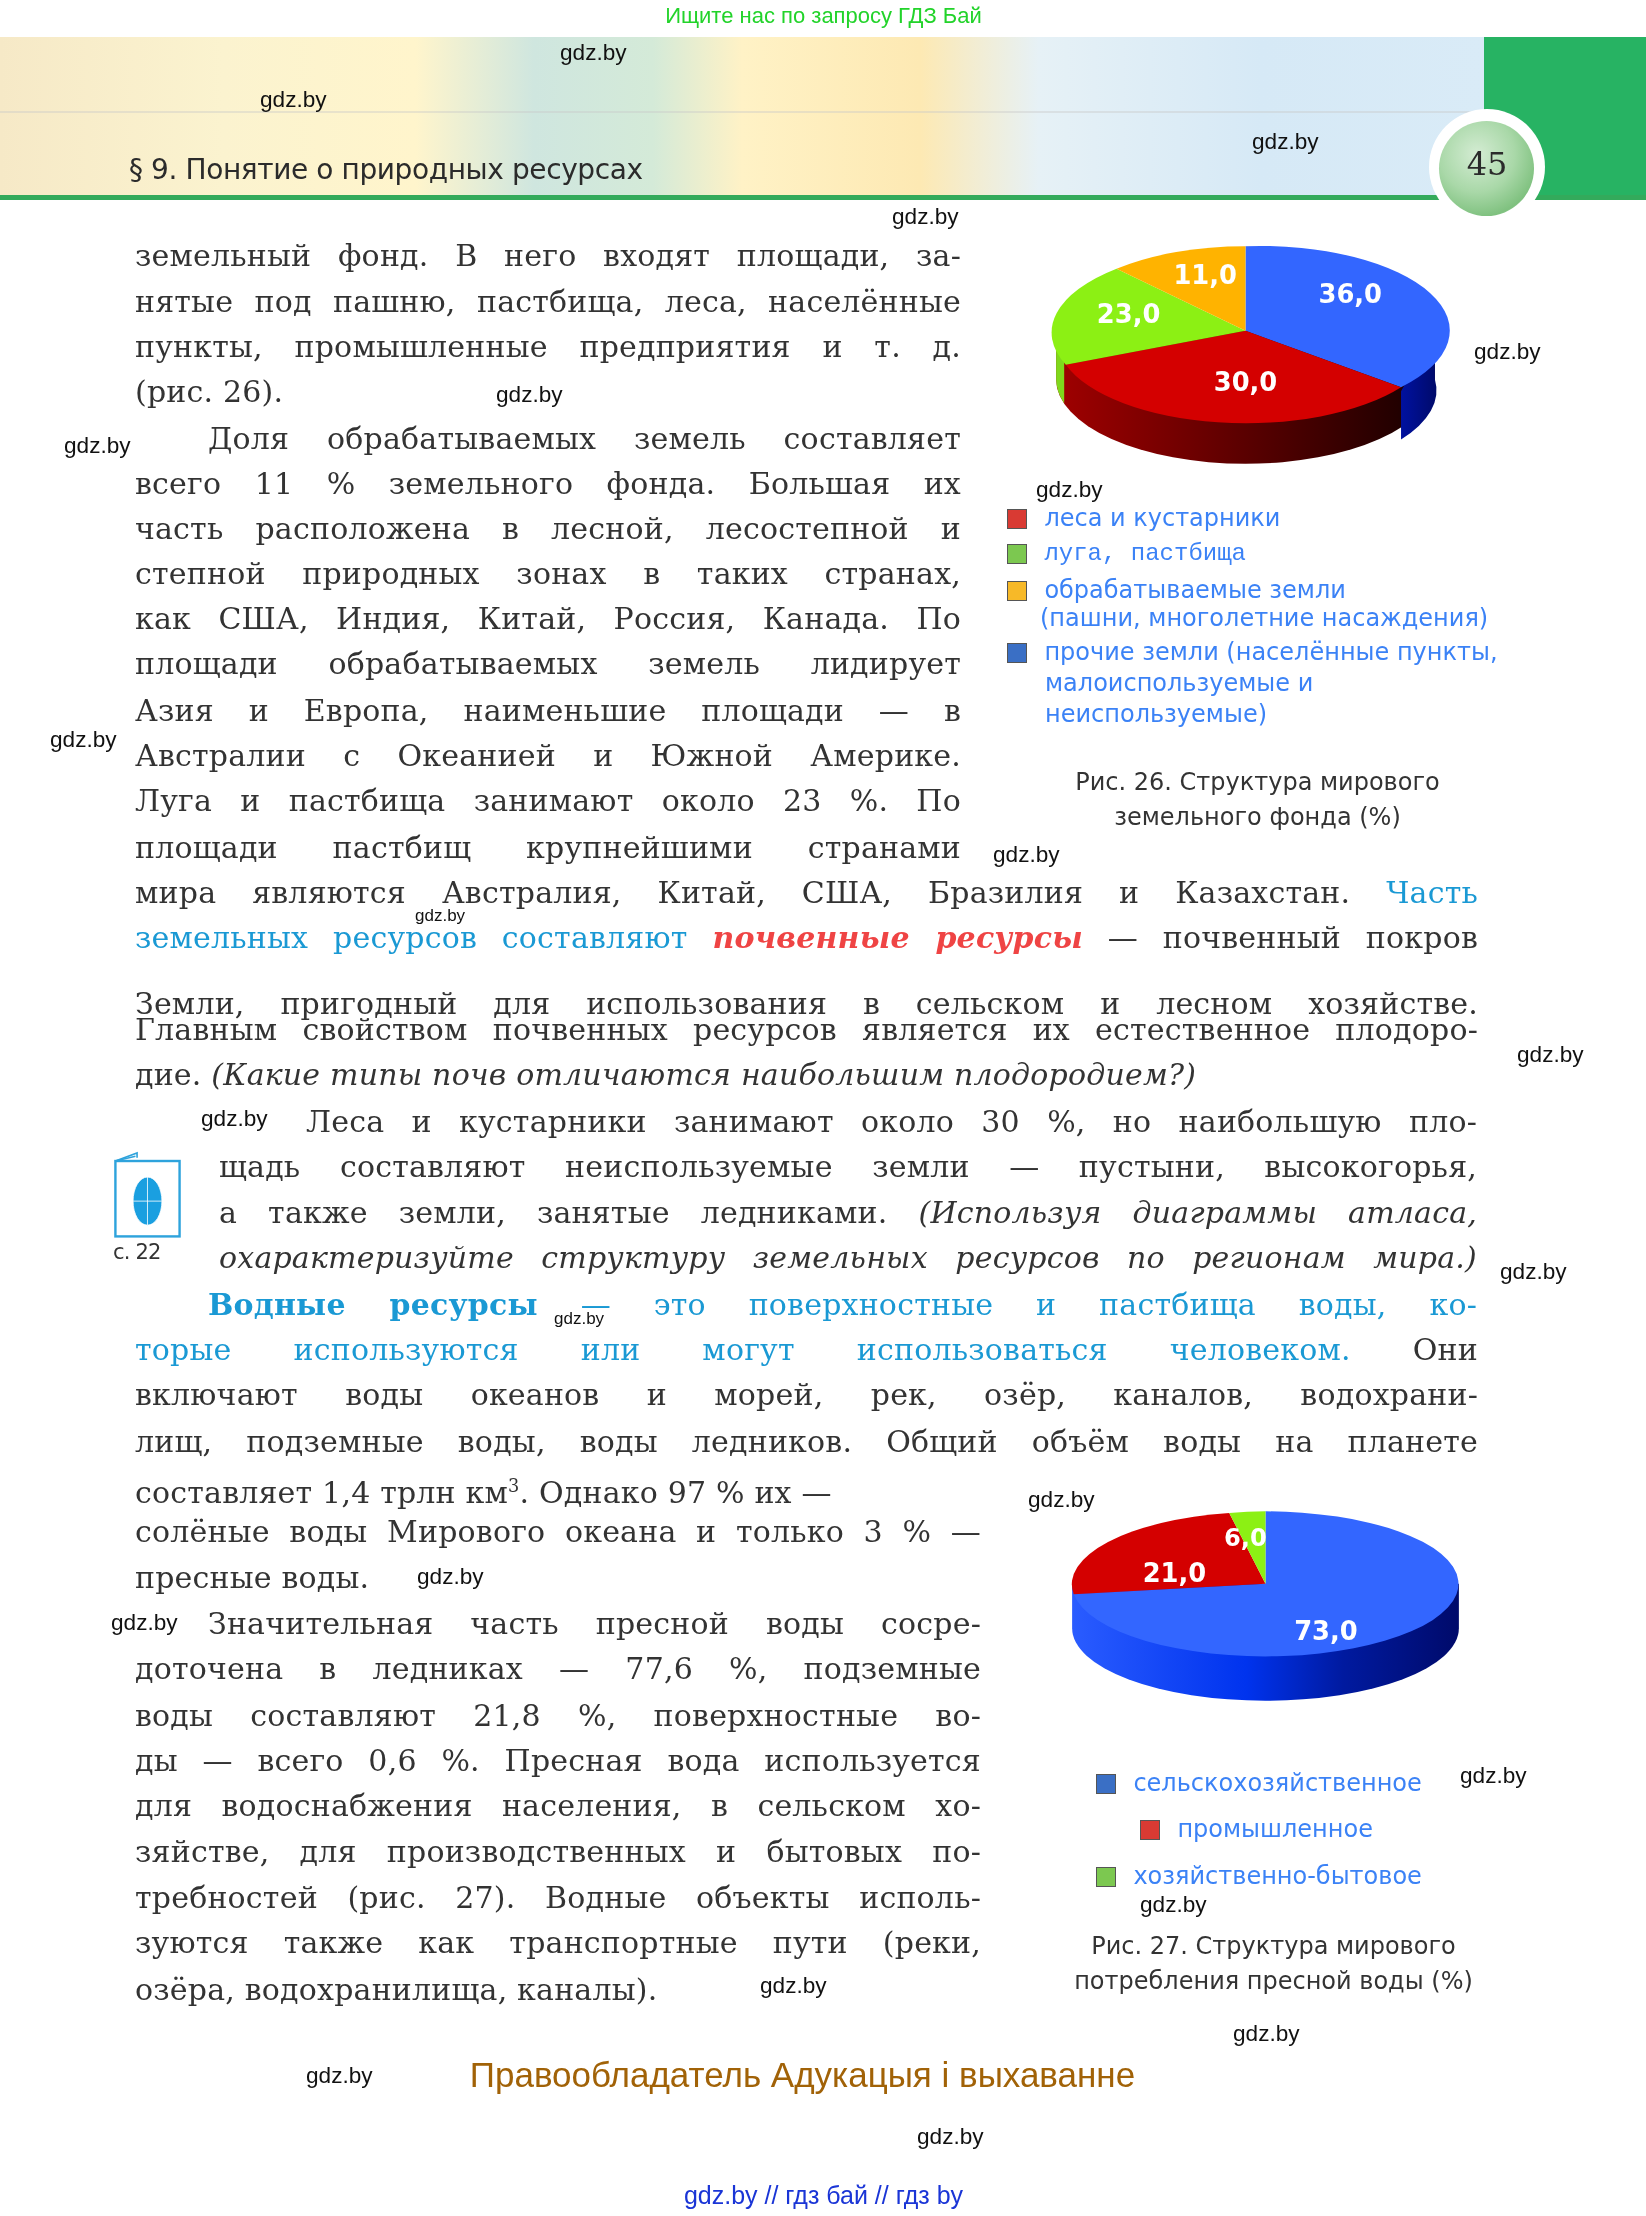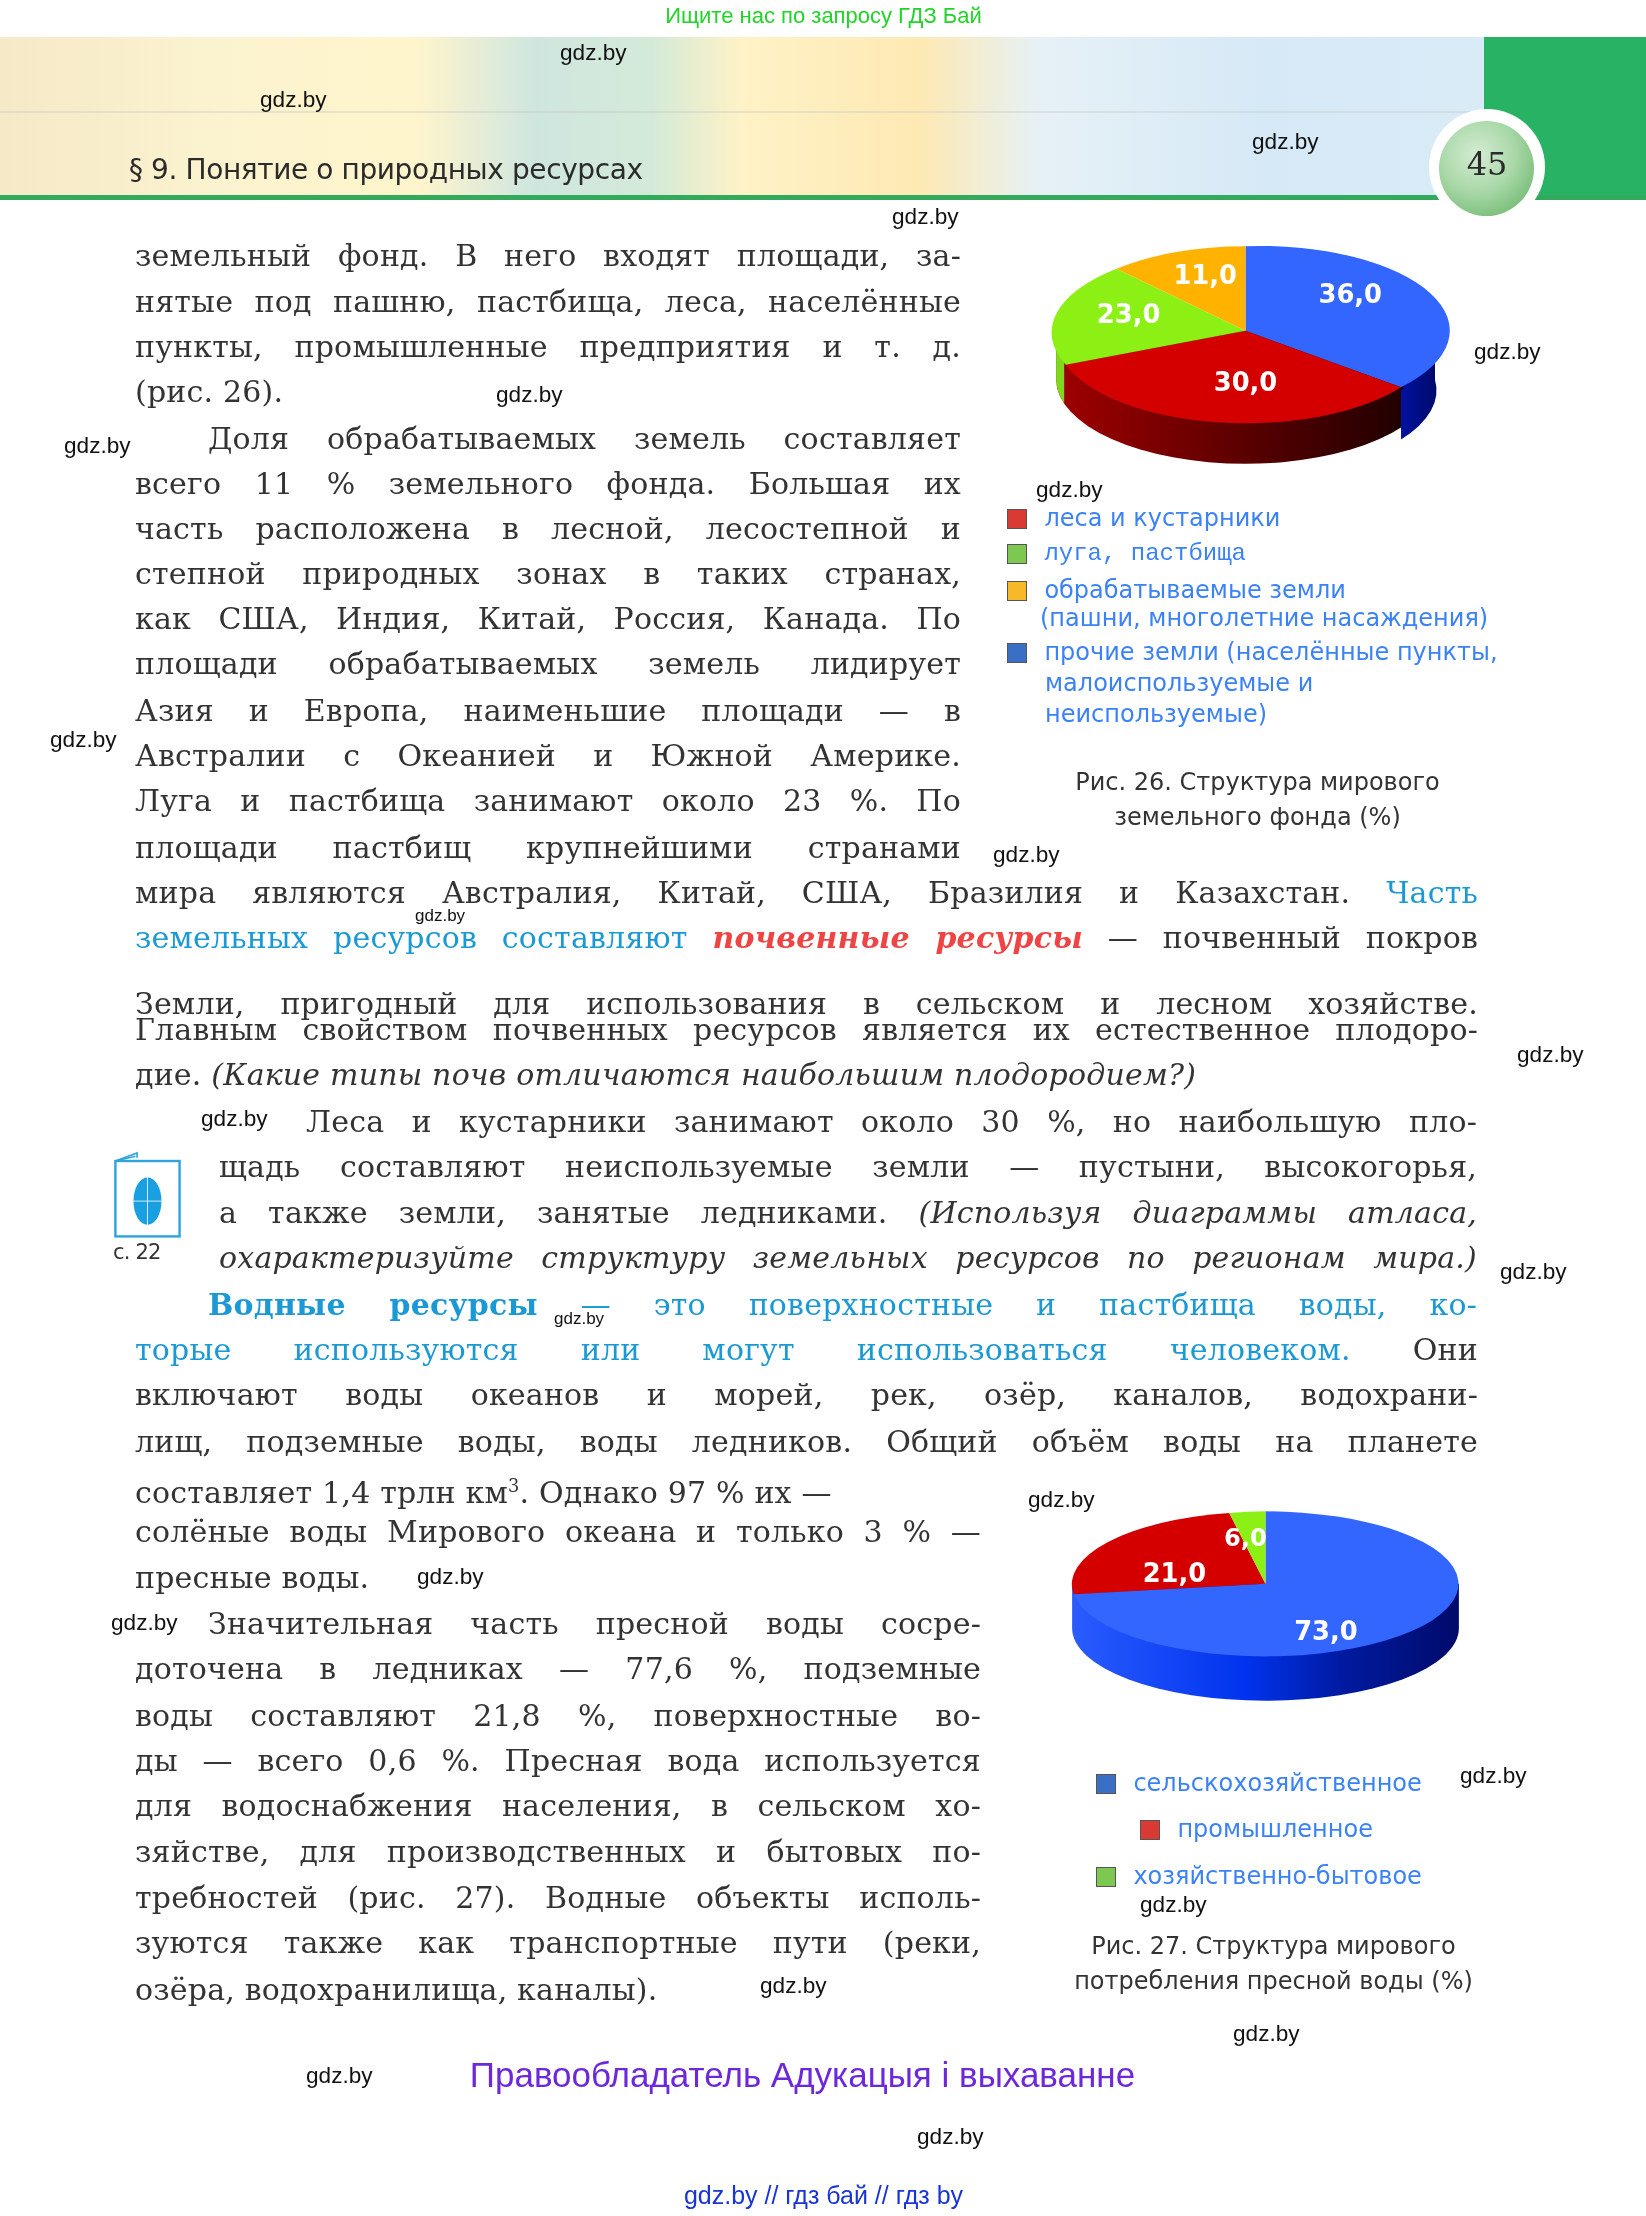--- a/index.html
+++ b/index.html
@@ -22,21 +22,21 @@
   .narrow{left:135px;width:826px;text-align:justify;text-align-last:justify;}
   .wide{left:135px;width:1343px;text-align:justify;text-align-last:justify;}
   .blue{color:#1a99d4;}
   .bi{color:#ef4444;font-style:italic;font-weight:bold;}
   .bold-blue{color:#1a99d4;font-weight:bold;}
   .ital{font-style:italic;}
   .last{text-align-last:left !important;}
   .legend-item{font-family:"DejaVu Sans",sans-serif;font-size:24px;color:#3b82f6;white-space:nowrap;}
   .swatch{display:inline-block;width:17.7px;height:17.7px;border:0.8px solid #555;vertical-align:middle;margin-right:17.7px;}
   .caption{font-family:"DejaVu Sans",sans-serif;font-size:24px;color:#333;text-align:center;}
-  .footer-credit{left:0;width:1605px;top:2055px;text-align:center;font-family:"Liberation Sans",sans-serif;font-size:35px;color:#6d28d9;}
+  .footer-credit{left:0;width:1605px;top:2055px;text-align:center;font-family:"Liberation Sans",sans-serif;font-size:35px;color:#a16207;}
   .footer-links{left:0;width:1647px;top:2181px;text-align:center;font-family:"Liberation Sans",sans-serif;font-size:25px;color:#1a35d6;}
   .atlas-icon{left:113px;top:1151px;width:77px;height:89px;}
   .atlas-page{left:113px;top:1240px;font-family:"DejaVu Sans",sans-serif;font-size:21px;color:#333;letter-spacing:-0.8px;}
 </style>
 </head>
 <body>
 
 <div class="abs topnote">Ищите нас по запросу ГДЗ Бай</div>
 
 <div class="abs header-band">

